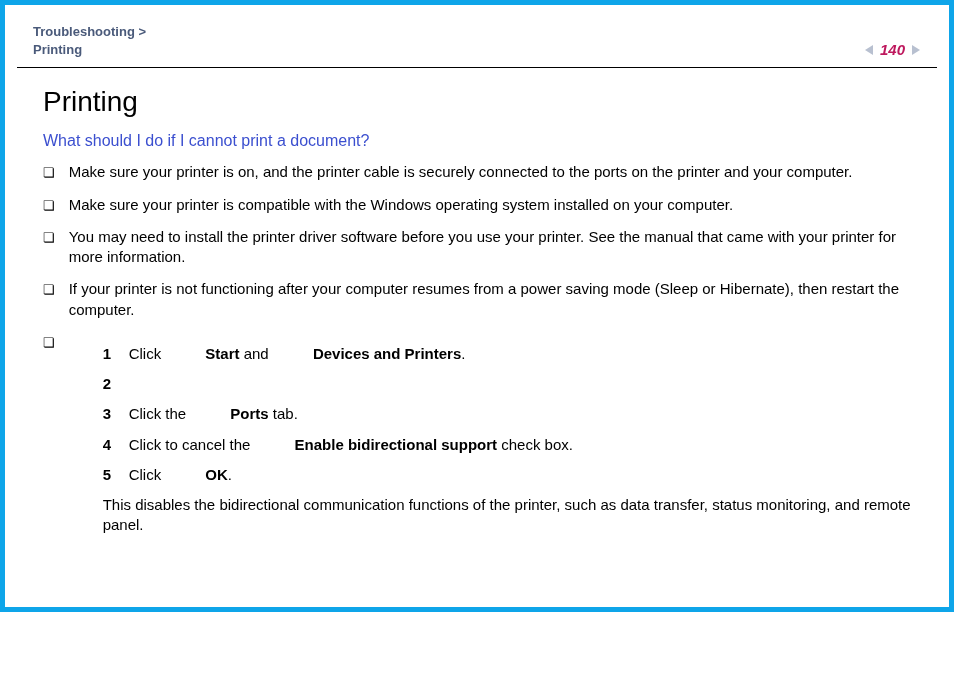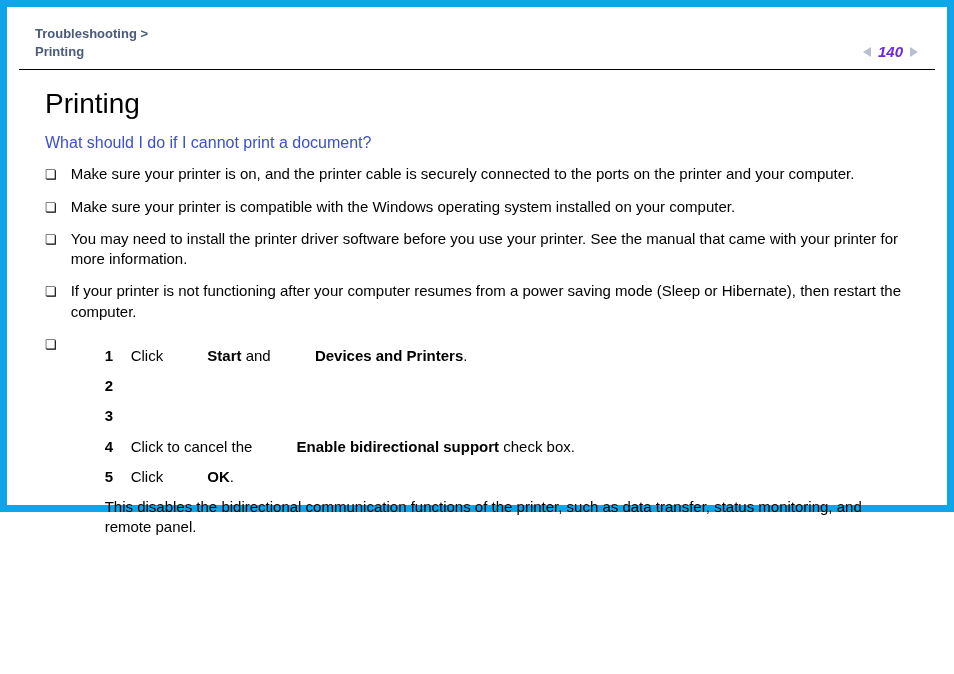--- a/index.html
+++ b/index.html
@@ -4,41 +4,41 @@
 <style>
   * { box-sizing: border-box; margin: 0; padding: 0; }
   body {
     font-family: Arial, Helvetica, sans-serif;
     background: #ffffff;
     width: 954px;
     height: 674px;
     overflow: hidden;
     position: relative;
   }
-  .page { border: 7px solid #0ea5e9; width: 954px; height: 512px; position: relative; }
+  .page { border: 5px solid #0ea5e9; width: 954px; height: 612px; position: relative; }
   .header {
     display: flex;
     justify-content: space-between;
     align-items: flex-start;
     padding: 18px 28px 8px 28px;
   }
   .breadcrumb {
     color: #4a5a7a;
     font-size: 13px;
     font-weight: bold;
     line-height: 1.4;
   }
   .page-num-wrap {
     display: flex;
     align-items: center;
     gap: 4px;
     margin-top: 18px;
   }
   .page-num {
-    color: #6d28d9;
+    color: #be185d;
     font-weight: bold;
     font-style: italic;
     font-size: 15px;
   }
   .nav-arrow {
     cursor: pointer;
     display: inline-flex;
   }
   .hr {
     height: 1px;
@@ -142,20 +142,21 @@
           <ol class="steps">
             <li>
               <span class="step-num">1</span>
               <span><span>Click </span><b>Start</b><span> and </span><b>Devices and Printers</b><span>.</span></span>
             </li>
             <li>
               <span class="step-num">2</span>
             </li>
             <li>
               <span class="step-num">3</span>
+              <span><span>Click the </span><b>Ports</b><span> tab.</span></span>
             </li>
             <li>
               <span class="step-num">4</span>
               <span><span>Click to cancel the </span><b>Enable bidirectional support</b><span> check box.</span></span>
             </li>
             <li>
               <span class="step-num">5</span>
               <span><span>Click </span><b>OK</b><span>.</span></span>
             </li>
           </ol>

